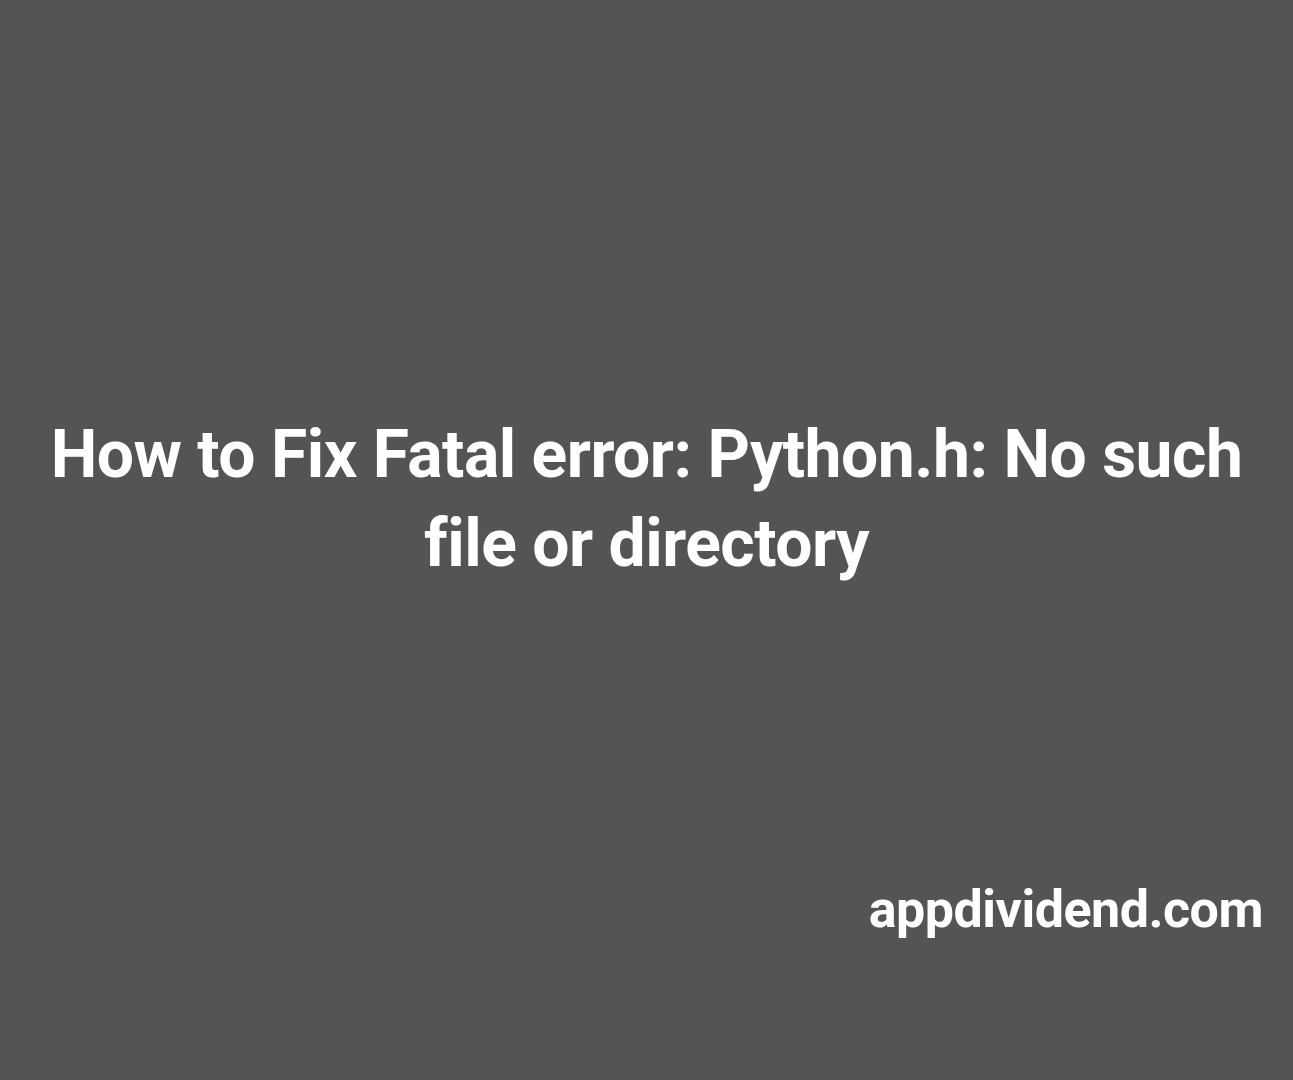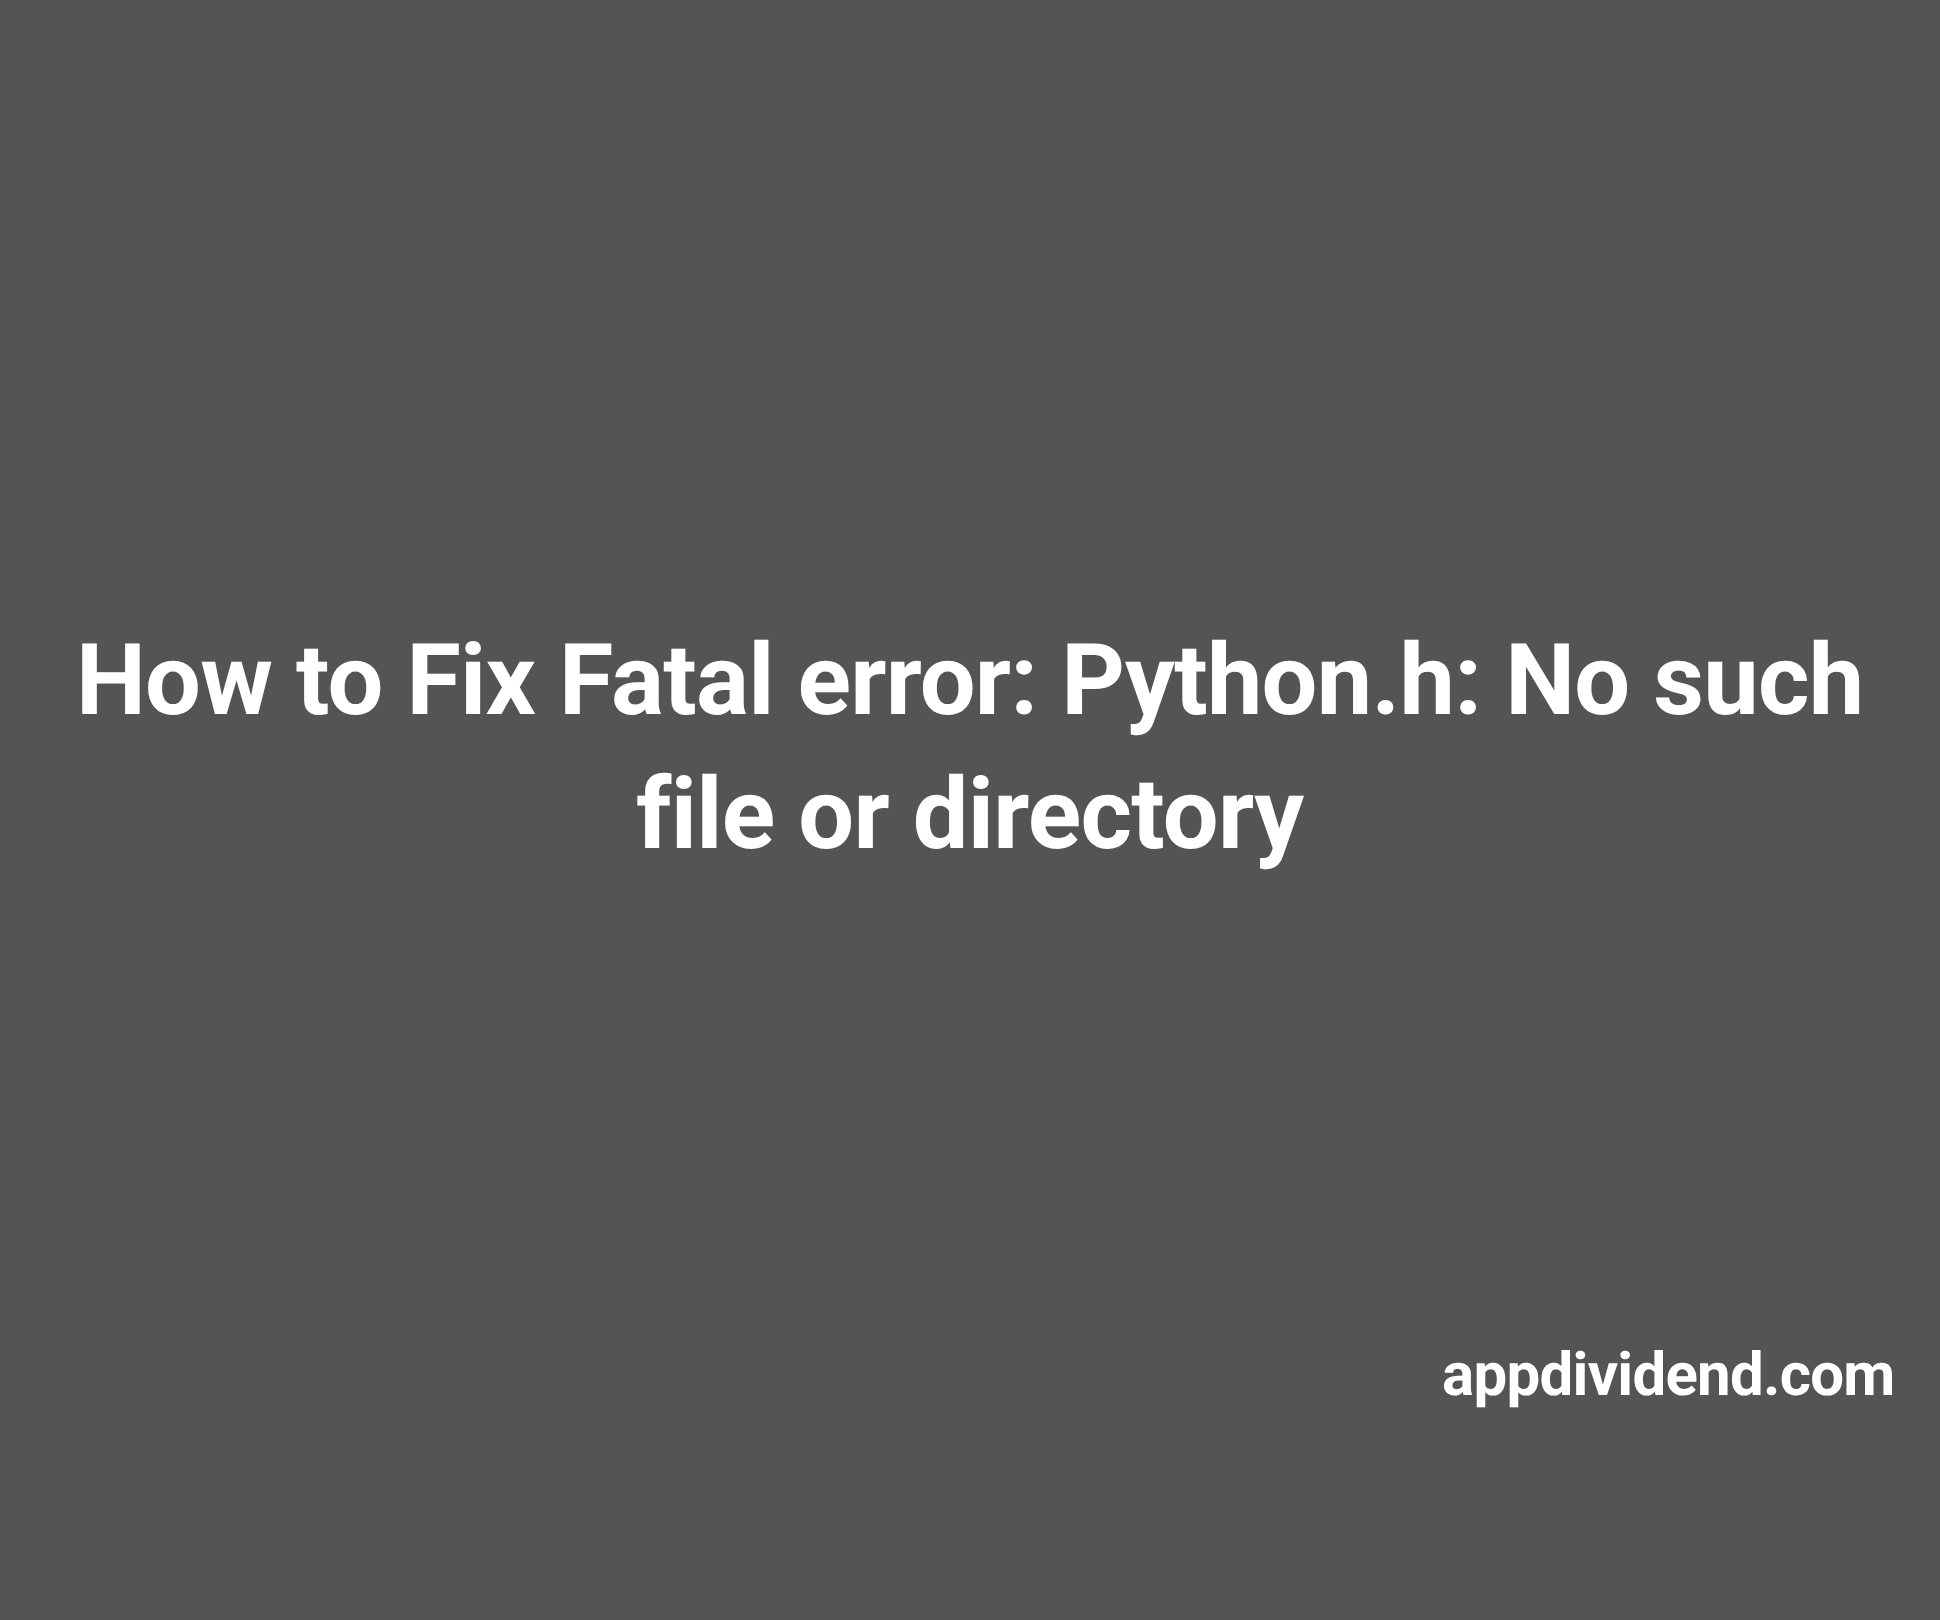--- a/index.html
+++ b/index.html
@@ -26,21 +26,21 @@
       font-weight: 700;
       text-align: center;
       line-height: 1.35;
       letter-spacing: -0.5px;
     }
     .footer {
       position: absolute;
       bottom: 140px;
       right: 30px;
       color: #ffffff;
-      font-size: 40px;
+      font-size: 52px;
       font-weight: 700;
       letter-spacing: -0.5px;
     }
   </style>
 </head>
 <body>
 
 <div class="title">How to Fix Fatal error: Python.h: No such file or directory</div>
 <div class="footer">appdividend.com</div>
 

